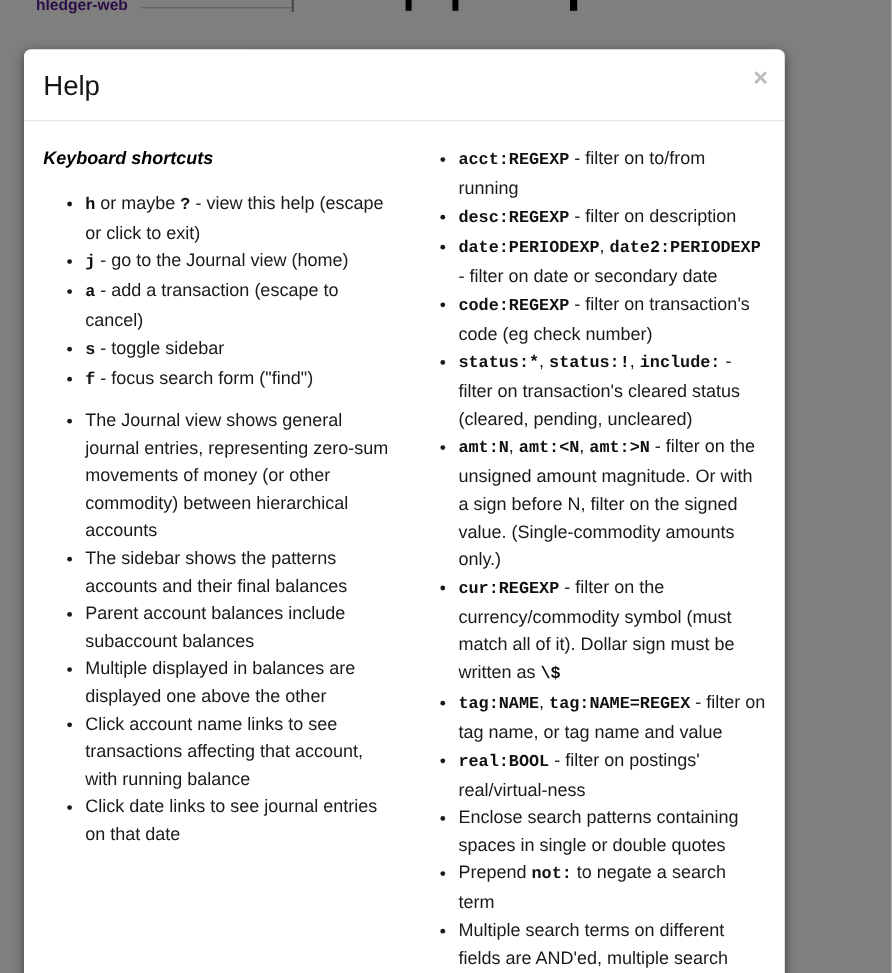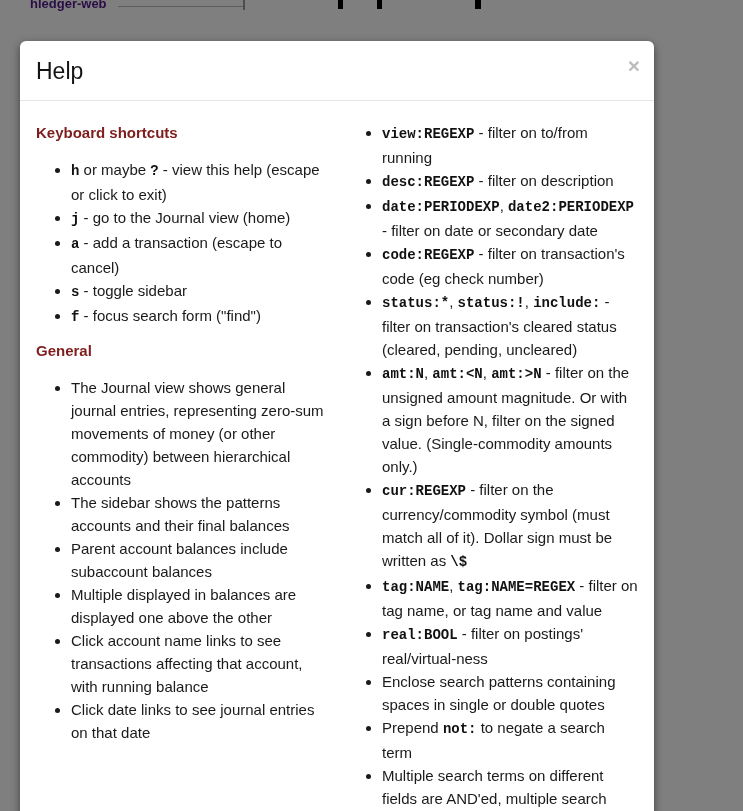--- a/index.html
+++ b/index.html
@@ -66,23 +66,24 @@
     cursor: pointer;
     font-family: "Liberation Sans", sans-serif;
   }
   .modal-body {
     padding: 14px 16px;
     display: flex;
     gap: 20px;
   }
   .help-col { flex: 1 1 0; min-width: 0; }
   .sec-heading {
-    font-size: 15px; font-weight: bold; color: #7f1d1d;
+    font-size: 15px; font-weight: bold; color: #000000;
     margin: 6px 0 14px 0;
     line-height: 23px;
+    font-style: italic;
   }
   .help-col ul {
     margin: 6px 0 10px 0;
     padding-left: 35px;
     list-style: disc outside;
   }
   .help-col li {
     font-size: 15px; color: #1a1a1a;
     line-height: 23px;
   }
@@ -115,33 +116,32 @@
   <div class="modal-body">
     <div class="help-col">
       <p class="sec-heading">Keyboard shortcuts</p>
       <ul>
           <li><code>h</code><span> or maybe </span><code>?</code><span> - view this help (escape or click to exit)</span></li>
           <li><code>j</code><span> - go to the Journal view (home)</span></li>
           <li><code>a</code><span> - add a transaction (escape to cancel)</span></li>
           <li><code>s</code><span> - toggle sidebar</span></li>
           <li><code>f</code><span> - focus search form ("find")</span></li>
         </ul>
-      <p class="sec-heading">General</p>
       <ul>
           <li><span>The Journal view shows general journal entries, representing zero-sum movements of money (or other commodity) between hierarchical accounts</span></li>
           <li><span>The sidebar shows the patterns accounts and their final balances</span></li>
           <li><span>Parent account balances include subaccount balances</span></li>
           <li><span>Multiple displayed in balances are displayed one above the other</span></li>
           <li><span>Click account name links to see transactions affecting that account, with running balance</span></li>
           <li><span>Click date links to see journal entries on that date</span></li>
         </ul>
     </div>
     <div class="help-col">
       <ul>
-          <li><code>view:REGEXP</code><span> - filter on to/from running</span></li>
+          <li><code>acct:REGEXP</code><span> - filter on to/from running</span></li>
           <li><code>desc:REGEXP</code><span> - filter on description</span></li>
           <li><code>date:PERIODEXP</code><span>, </span><code>date2:PERIODEXP</code><span> - filter on date or secondary date</span></li>
           <li><code>code:REGEXP</code><span> - filter on transaction's code (eg check number)</span></li>
           <li><code>status:*</code><span>, </span><code>status:!</code><span>, </span><code>include:</code><span> - filter on transaction's cleared status (cleared, pending, uncleared)</span></li>
           <li><code>amt:N</code><span>, </span><code>amt:&lt;N</code><span>, </span><code>amt:&gt;N</code><span> - filter on the unsigned amount magnitude. Or with a sign before N, filter on the signed value. (Single-commodity amounts only.)</span></li>
           <li><code>cur:REGEXP</code><span> - filter on the currency/commodity symbol (must match all of it). Dollar sign must be written as </span><code>\$</code></li>
           <li><code>tag:NAME</code><span>, </span><code>tag:NAME=REGEX</code><span> - filter on tag name, or tag name and value</span></li>
           <li><code>real:BOOL</code><span> - filter on postings' real/virtual-ness</span></li>
           <li><span>Enclose search patterns containing spaces in single or double quotes</span></li>
           <li><span>Prepend </span><code>not:</code><span> to negate a search term</span></li>

